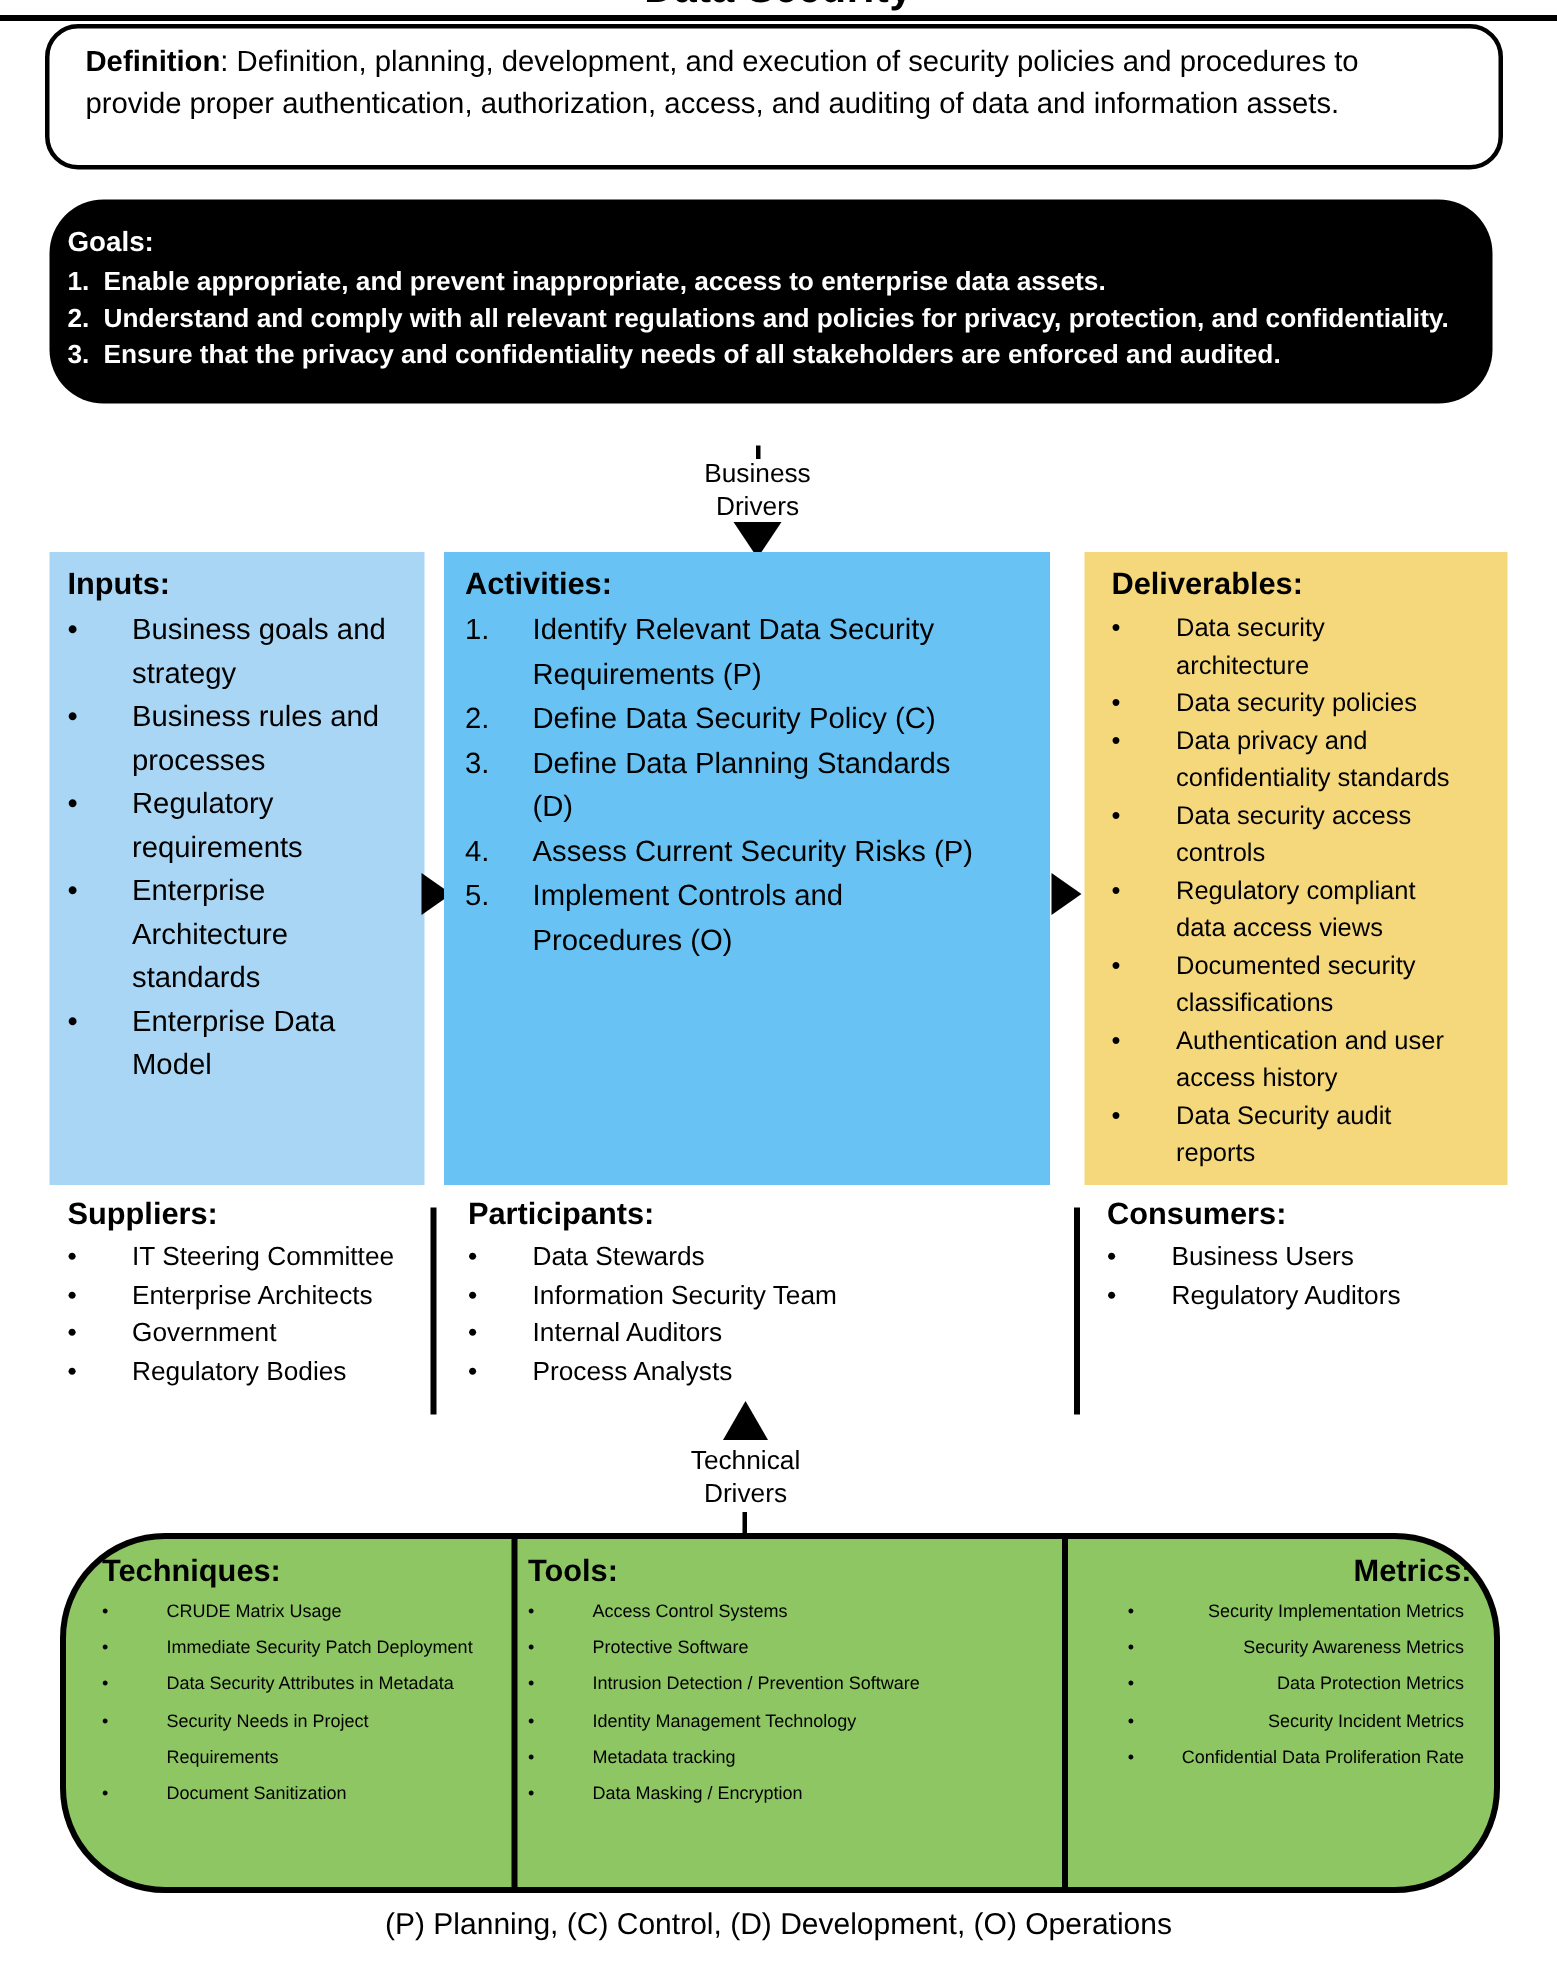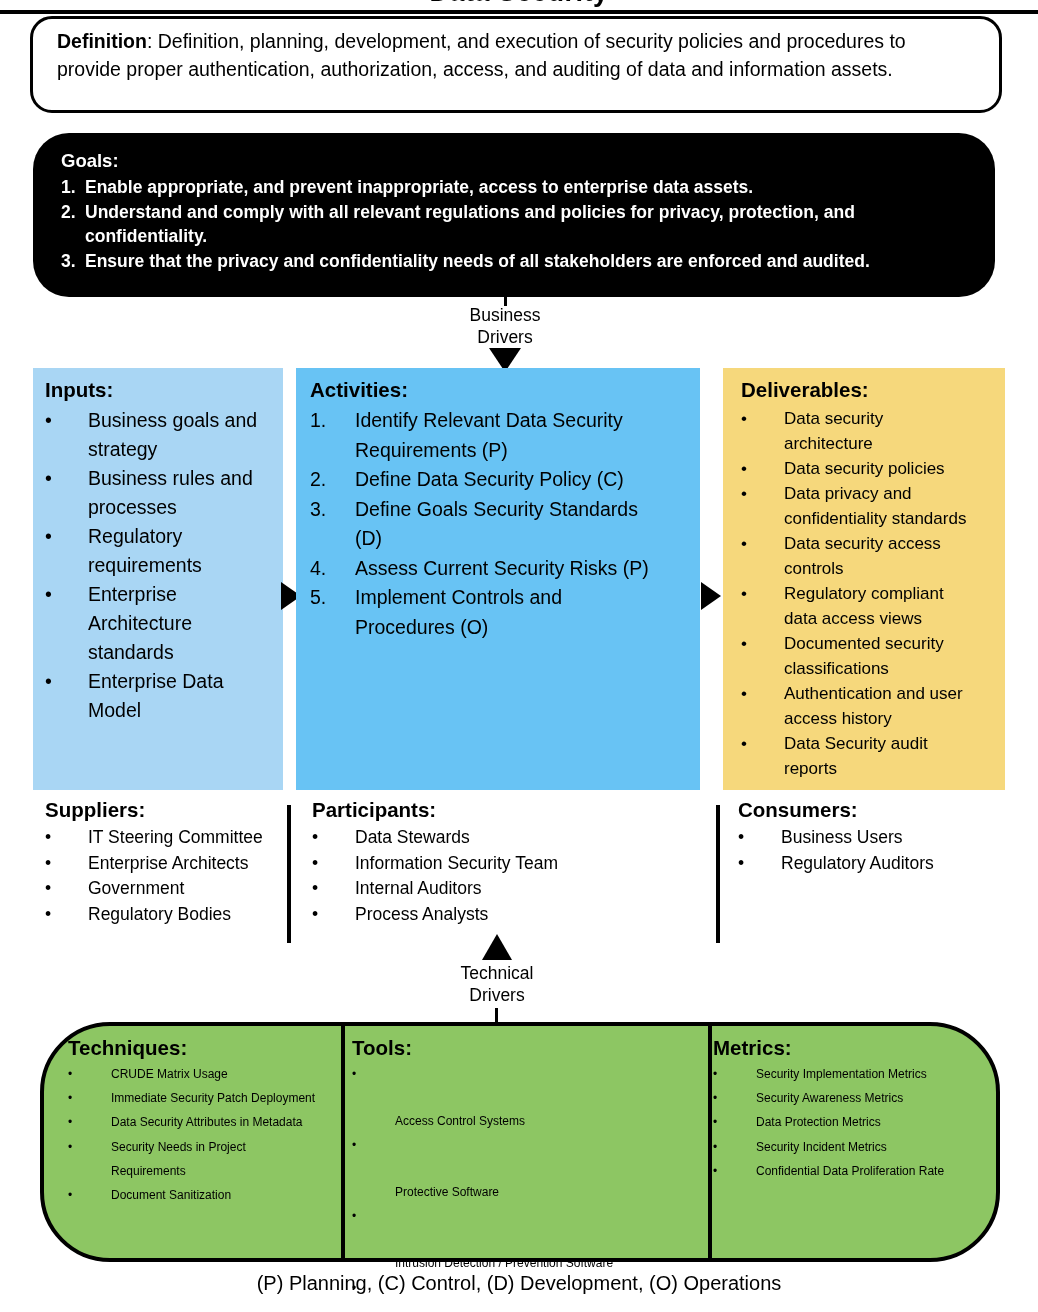--- a/index.html
+++ b/index.html
@@ -19,23 +19,23 @@
   
   .definition-box {
     position:absolute; left:30px; top:16px; width:972px; height:97px;
     box-sizing:border-box; border:3.5px solid #000; border-radius:22px;
     background:#fff; padding:9px 24px; font-size:19.5px; line-height:27.5px;
   }
   .definition-box b { font-weight:700; }
 
   
   .goals-box {
-    position:absolute; left:33px; top:133px; width:962px; height:164px;
+    position:absolute; left:33px; top:133px; width:962px; height:136px;
     box-sizing:border-box; background:var(--goals-bg); color:#fff;
-    border-radius:36px; padding:17px 28px 0 28px;
+    border-radius:36px; padding:17px 28px 0 12px;
   }
   .goals-title { font-size:18.5px; font-weight:700; margin-bottom:3px; }
   .goals-list { list-style:none; margin:0; padding:0; font-size:17.5px; font-weight:600; line-height:24.5px; }
   .goals-list li { display:flex; }
   .goals-list .num { flex:0 0 24px; }
   .goals-list .t { flex:1; }
 
   
   .vline { position:absolute; background:#000; }
   .drv-label { position:absolute; text-align:center; font-size:17.5px; line-height:22px; white-space:pre-line; }
@@ -92,26 +92,26 @@
   .green-box {
     position:absolute; left:40px; top:1022px; width:960px; height:240px;
     box-sizing:border-box; background:var(--green-bg);
     border:4px solid #000; border-radius:70px;
   }
   .gdiv1 { left:341px; top:1022px; width:4px; height:240px; }
   .gdiv2 { left:708px; top:1022px; width:4px; height:240px; }
   .green-sec { position:absolute; }
   .techniques-sec { left:68px; top:1036px; width:280px; }
   .tools-sec { left:352px; top:1036px; width:350px; }
-  .metrics-sec { left:713px; top:1036px; width:268px; }
+  .metrics-sec { left:713px; top:1036px; width:268px;text-align:right; }
   .green-sec .col-title { margin-bottom:2px; }
   .green-sec ul.blist { font-size:12px; line-height:24.2px; }
   .green-sec li::before { flex:0 0 40px; }
   .techniques-sec .t { width:210px; }
-  .tools-sec .t { width:265px;margin-top:47px; }
+  .tools-sec .t { width:265px; }
   .metrics-sec li::before { flex:0 0 42px; }
   .metrics-sec .t { width:220px; }
 
   
   .footer-legend {
     position:absolute; left:0; right:0; top:1272px;
     text-align:center; font-size:20px;
   }
 </style>
 </head>
@@ -178,21 +178,21 @@
       <li>
           <span class="num">1.</span>
           <span class="t">Identify Relevant Data Security Requirements (P)</span>
         </li>
       <li>
           <span class="num">2.</span>
           <span class="t">Define Data Security Policy (C)</span>
         </li>
       <li>
           <span class="num">3.</span>
-          <span class="t">Define Goals Security Standards (D)</span>
+          <span class="t">Define Data Planning Standards (D)</span>
         </li>
       <li>
           <span class="num">4.</span>
           <span class="t">Assess Current Security Risks (P)</span>
         </li>
       <li>
           <span class="num">5.</span>
           <span class="t">Implement Controls and Procedures&nbsp;(O)</span>
         </li>
     </ol>

